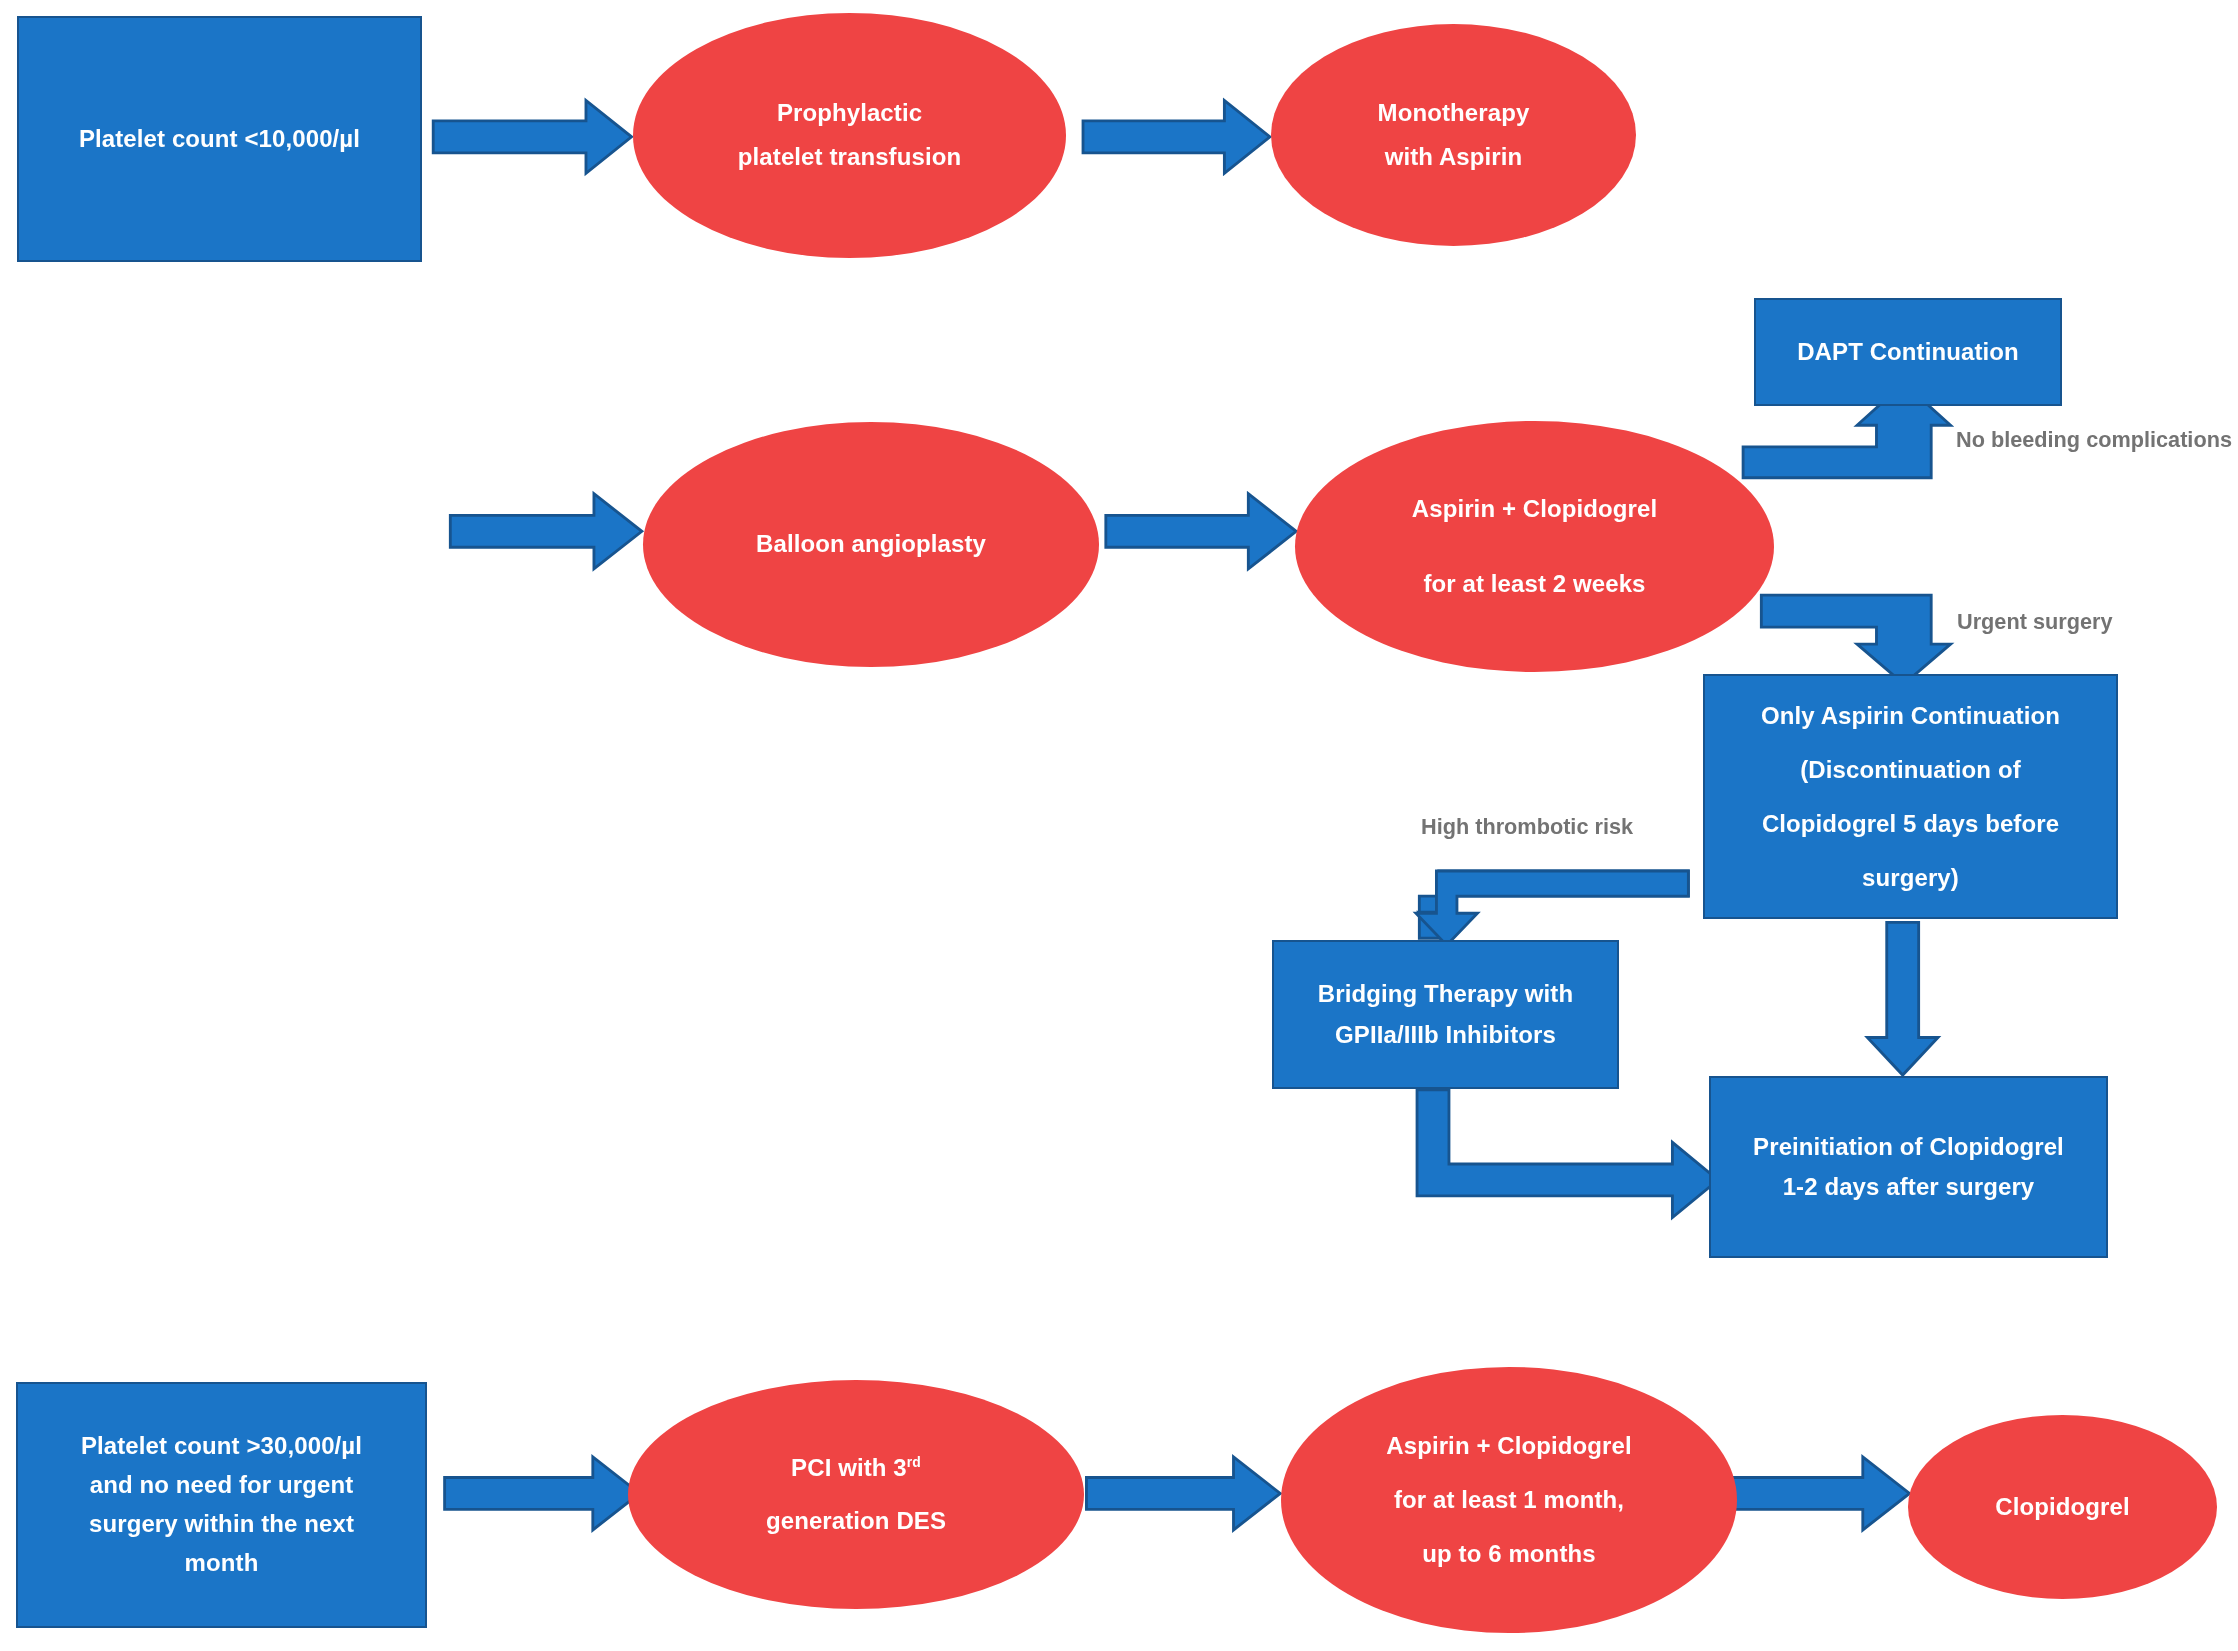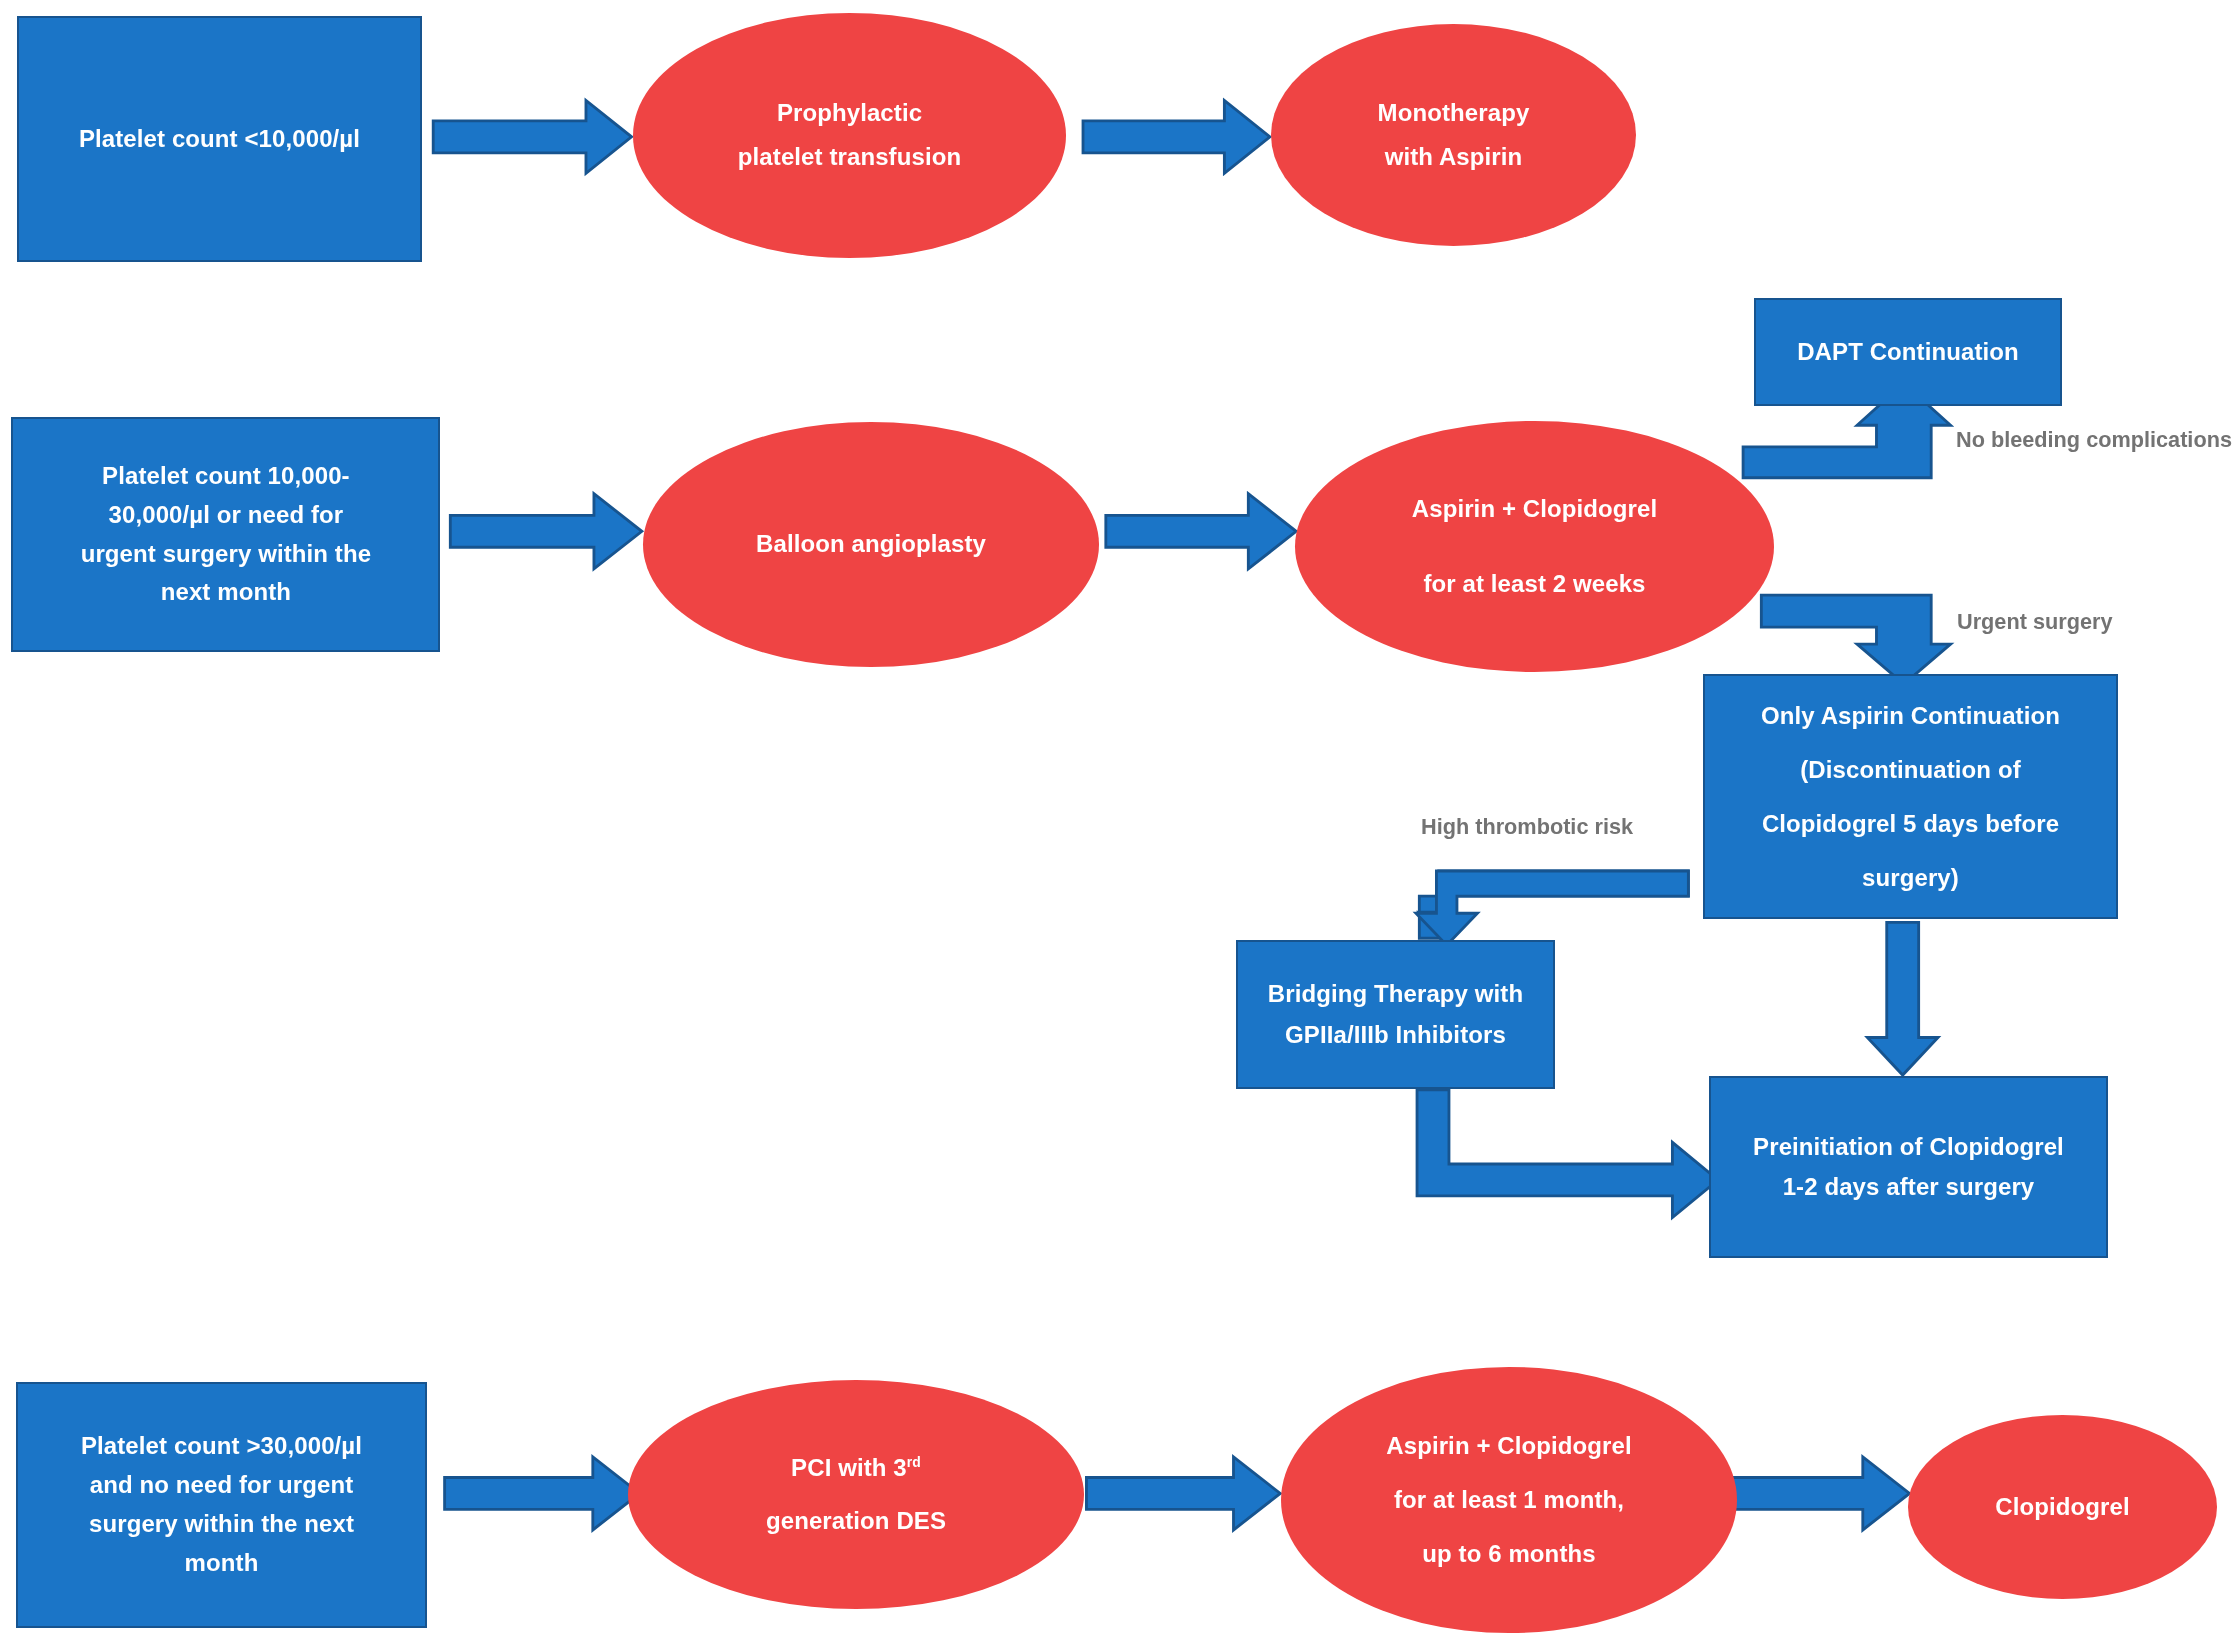--- a/index.html
+++ b/index.html
@@ -98,26 +98,20 @@
   <div class="node ellipse" style="left:633px; top:12.5px; width:433px; height:245px; font-size:24px;">
     <span class="ln">Prophylactic</span>
     <span class="ln">platelet transfusion</span>
   </div>
 
   <div class="node ellipse" style="left:1271px; top:24px; width:365px; height:222px; font-size:24px;">
     <span class="ln">Monotherapy</span>
     <span class="ln">with Aspirin</span>
   </div>
 
-  <div class="node rect" style="left:11.4px;  top:417px;  width:429px; height:235px; font-size:24px; line-height:1.62;">
-    <span class="ln">Platelet count 10,000-</span>
-    <span class="ln">30,000/µl or need for</span>
-    <span class="ln">urgent surgery within the</span>
-    <span class="ln">next month</span>
-  </div>
 
   <div class="node ellipse" style="left:643px; top:422px; width:456px; height:245px; font-size:24px;">
     <span class="ln">Balloon angioplasty</span>
   </div>
 
   <div class="node ellipse" style="left:1295px; top:421px; width:479px; height:251px; font-size:24px; line-height:3.1;">
     <span class="ln">Aspirin + Clopidogrel</span>
     <span class="ln">for at least 2 weeks</span>
   </div>
 
@@ -125,21 +119,21 @@
     <span class="ln">DAPT Continuation</span>
   </div>
 
   <div class="node rect" style="left:1703px; top:674px; width:415px; height:245px; font-size:24px; line-height:2.25;">
     <span class="ln">Only Aspirin Continuation</span>
     <span class="ln">(Discontinuation of</span>
     <span class="ln">Clopidogrel 5 days before</span>
     <span class="ln">surgery)</span>
   </div>
 
-  <div class="node rect" style="left:1236px; top:940px; width:319px; height:149px; font-size:24px; line-height:1.68;">
+  <div class="node rect" style="left:1272px; top:940px; width:347px; height:149px; font-size:24px; line-height:1.68;">
     <span class="ln">Bridging Therapy with</span>
     <span class="ln">GPIIa/IIIb Inhibitors</span>
   </div>
 
   <div class="node rect" style="left:1709px; top:1076px; width:399px; height:182px; font-size:24px; line-height:1.68;">
     <span class="ln">Preinitiation of Clopidogrel</span>
     <span class="ln">1-2 days after surgery</span>
   </div>
 
   <div class="node rect" style="left:16px; top:1382px; width:411px; height:246px; font-size:24px; line-height:1.62;">

